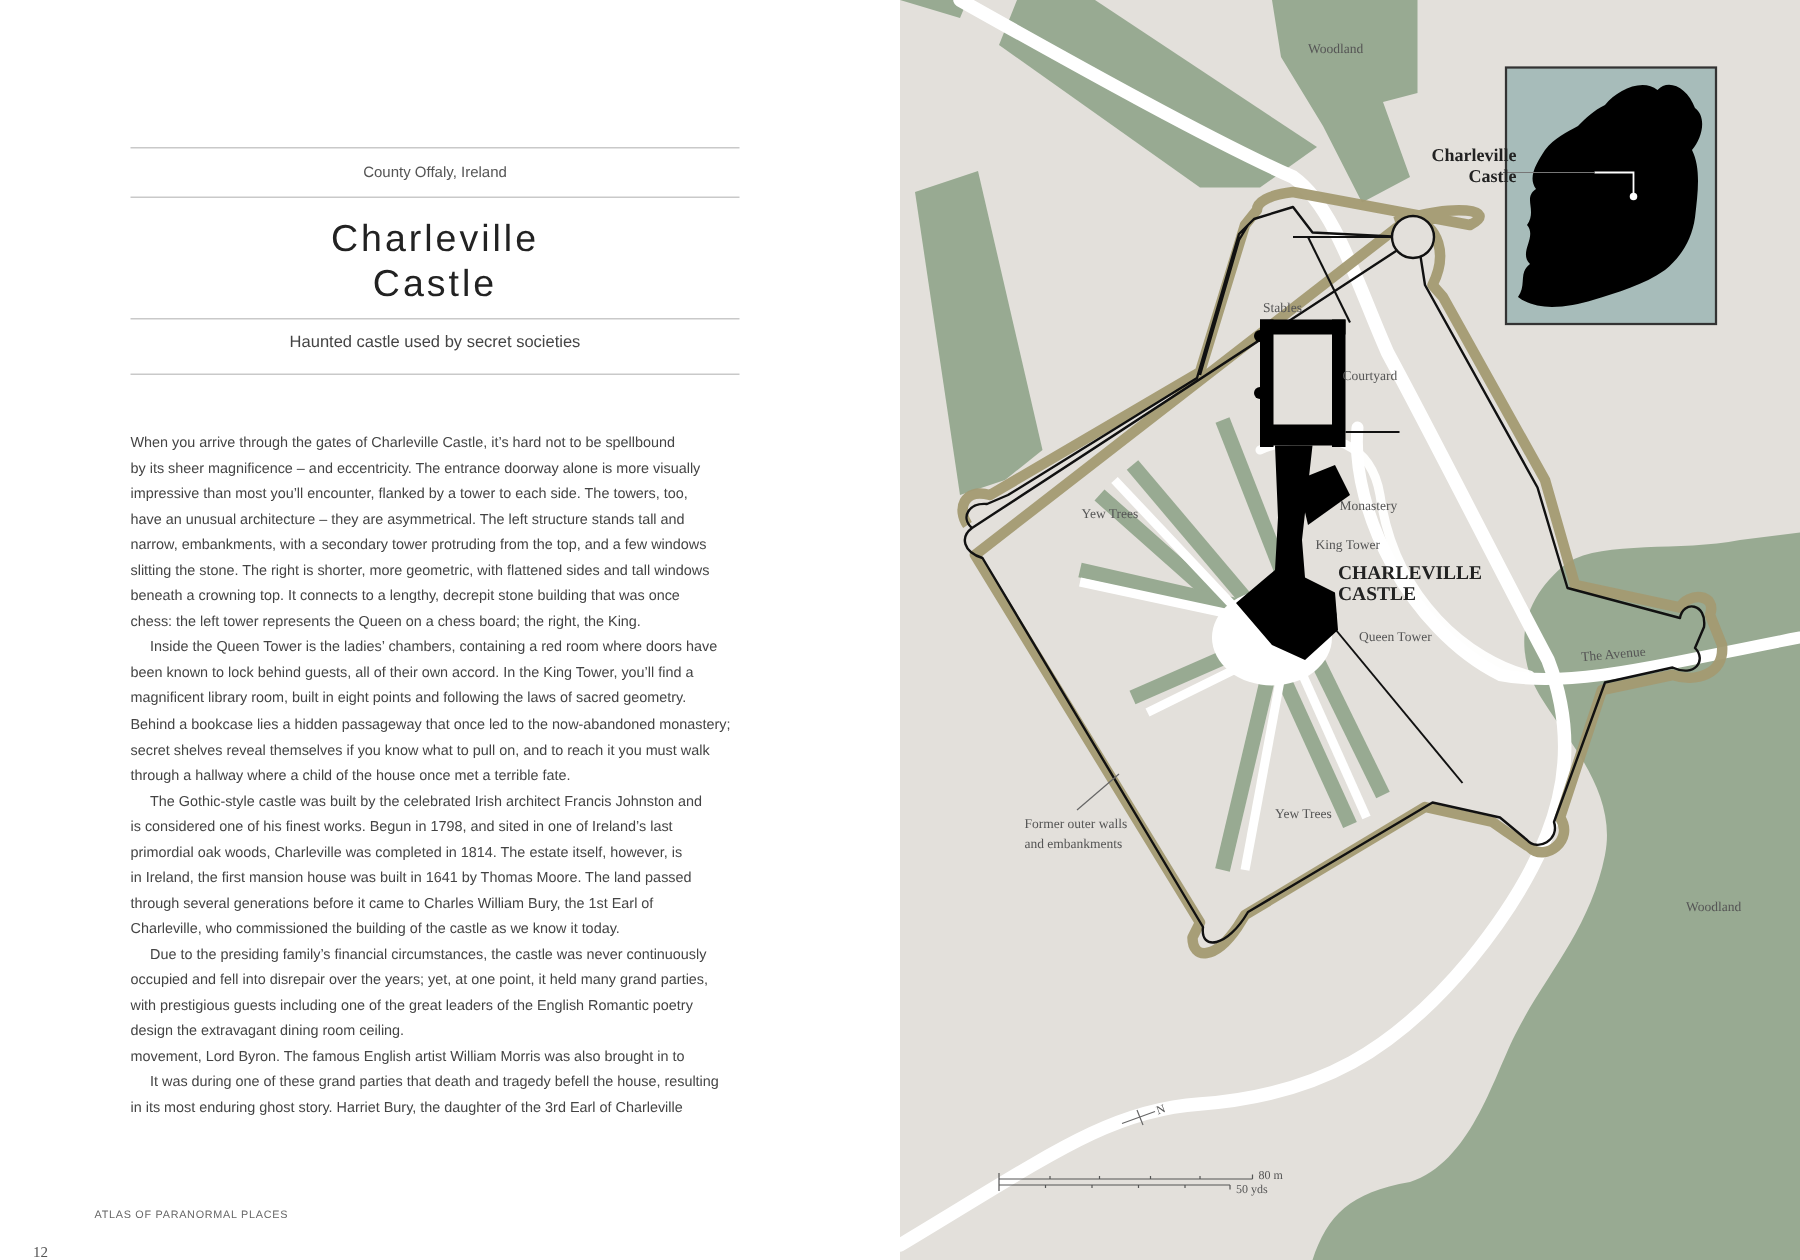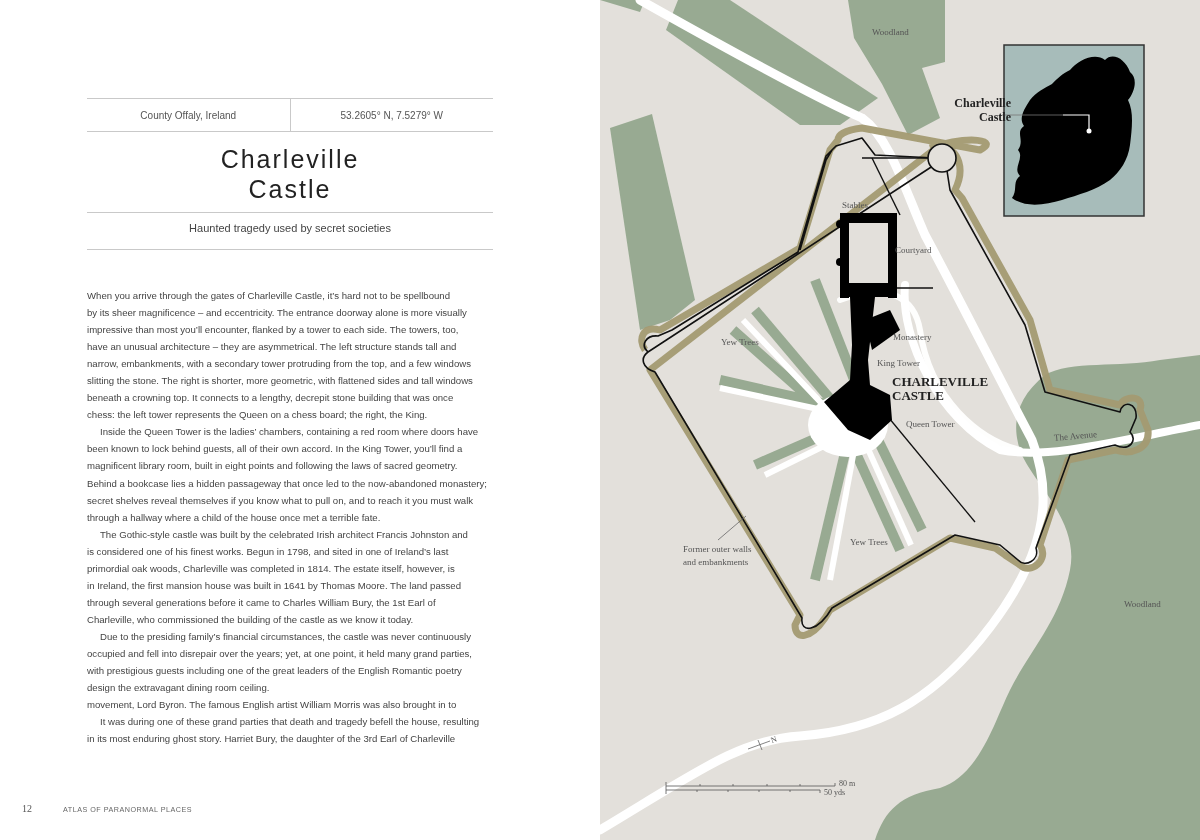--- a/index.html
+++ b/index.html
@@ -12,44 +12,43 @@
   .meta-cell + .meta-cell { border-left:1px solid #c9c9c9; }
 
   .title { position:absolute; left:87px; top:144px; width:406px; text-align:center; font-size:25px; letter-spacing:2px; color:#222; line-height:30px; font-weight:normal; }
   .title-rule { position:absolute; left:87px; width:406px; height:0; border-top:1px solid #c9c9c9; }
   .subtitle { position:absolute; left:87px; top:222px; width:406px; text-align:center; font-size:11px; color:#444; }
 
   .body-text { position:absolute; left:87px; top:287px; width:410px; font-size:9.6px; line-height:17.05px; color:#444; }
   .body-text .line { white-space:nowrap; display:block; }
   .body-text .indent { padding-left:13px; }
 
-  .folio { position:absolute; left:22px; top:803px; font-family:"Liberation Serif", serif; font-size:10px; color:#555; }
+  .folio { position:absolute; left:22px; top:830px; font-family:"Liberation Serif", serif; font-size:10px; color:#555; }
   .running-head { position:absolute; left:63px; top:805px; font-size:7.2px; letter-spacing:0.5px; color:#666; }
 
   .map-svg { position:absolute; left:0; top:0; }
   .map-label { position:absolute; font-family:"Liberation Serif", serif; font-size:9px; color:#555; white-space:nowrap; }
   .map-label.big { font-size:13px; font-weight:bold; color:#222; line-height:14px; }
   .map-label.inset { font-size:12px; font-weight:bold; color:#222; text-align:right; line-height:14px; }
 </style>
 </head>
 <body>
 
 <div class="left-page">
   <div class="meta-bar">
     <div class="meta-cell">County Offaly, Ireland</div>
-    <div class="meta-cell">53.2605° N, 7.5279° W</div>
   </div>
 
   <div class="title">
     <div>Charleville</div>
     <div>Castle</div>
   </div>
 
   <div class="title-rule" style="top:212px;"></div>
-  <div class="subtitle">Haunted tragedy used by secret societies</div>
+  <div class="subtitle">Haunted castle used by secret societies</div>
   <div class="title-rule" style="top:249px;"></div>
 
   <div class="body-text" id="body-text">
       <span class="line">When you arrive through the gates of Charleville Castle, it’s hard not to be spellbound</span>
       <span class="line">by its sheer magnificence – and eccentricity. The entrance doorway alone is more visually</span>
       <span class="line">impressive than most you’ll encounter, flanked by a tower to each side. The towers, too,</span>
       <span class="line">have an unusual architecture – they are asymmetrical. The left structure stands tall and</span>
       <span class="line">narrow, embankments, with a secondary tower protruding from the top, and a few windows</span>
       <span class="line">slitting the stone. The right is shorter, more geometric, with flattened sides and tall windows</span>
       <span class="line">beneath a crowning top. It connects to a lengthy, decrepit stone building that was once</span>

